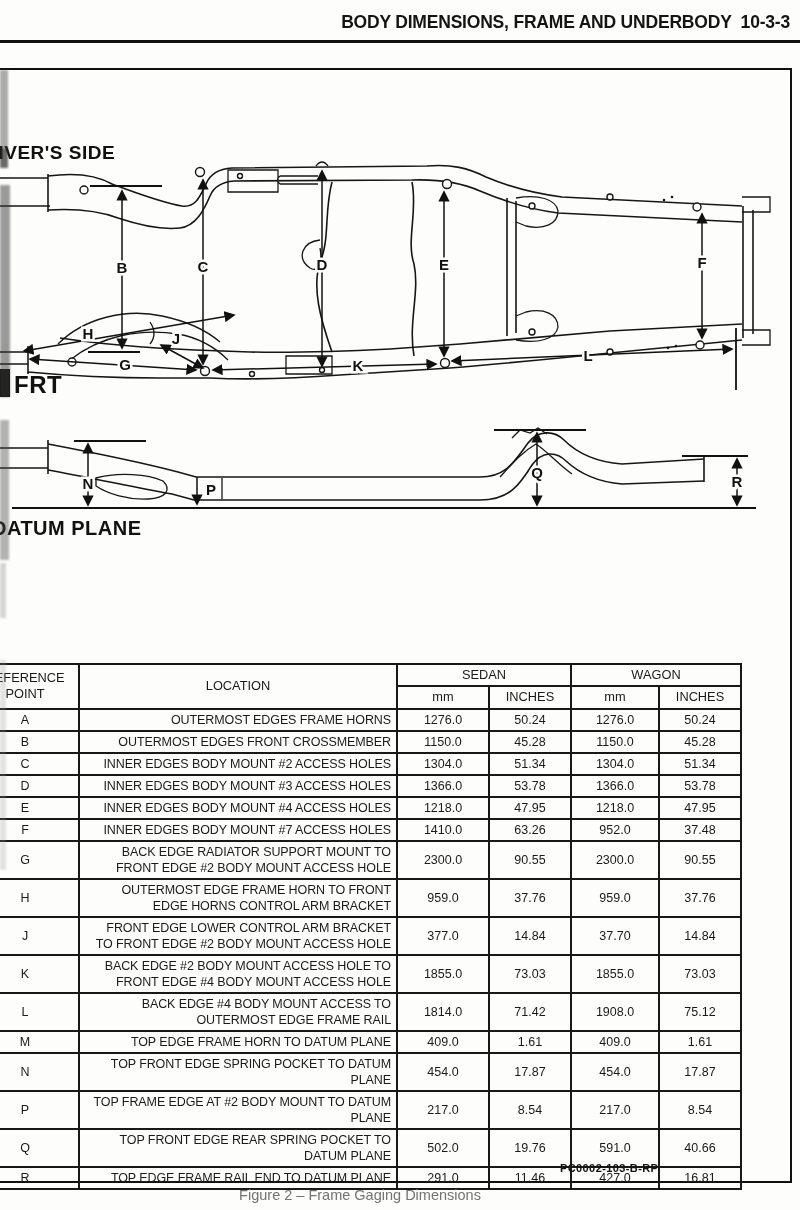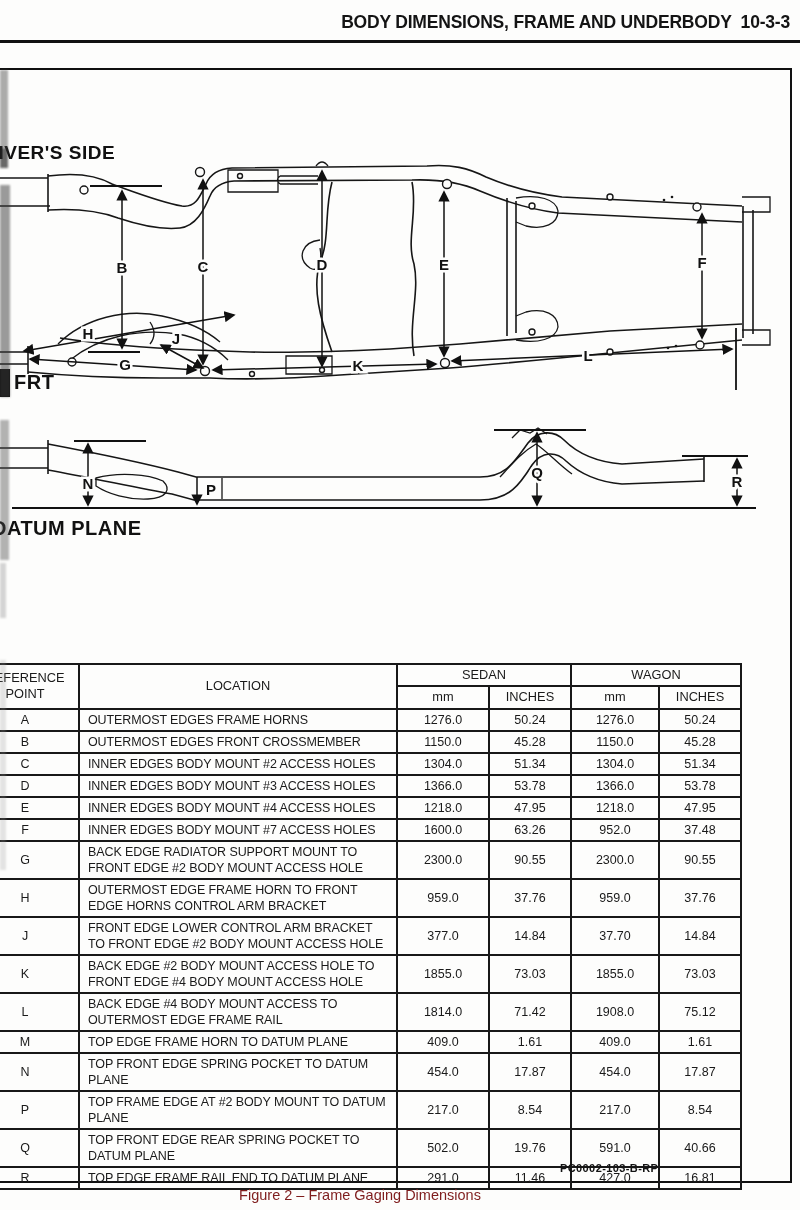--- a/index.html
+++ b/index.html
@@ -12,41 +12,41 @@
   .hdr-rule{position:absolute;top:40px;left:0;width:800px;height:3px;background:#111;}
 
   .fig-box{position:absolute;top:68px;left:-12px;width:804px;height:1115px;
            border:2.5px solid #101010;box-sizing:border-box;}
 
   .diagram-svg{position:absolute;top:0;left:0;}
 
   .big-label{position:absolute;font-weight:bold;font-size:19px;letter-spacing:.5px;
              white-space:nowrap;color:#111;}
   .lbl-driver{top:142px;left:-30px;}
-  .lbl-frt{top:371px;left:14px;font-size:20px;}
+  .lbl-frt{top:371px;left:14px;font-size:24px;}
   .lbl-datum{top:517px;left:-8px;font-size:20px;}
   .frt-blob{position:absolute;top:369px;left:0;width:10px;height:28px;background:#111;}
 
   .dim-table{position:absolute;top:663px;left:-30px;border-collapse:collapse;
              table-layout:fixed;width:770px;font-size:12.5px;color:#1a1a1a;}
   .dim-table td,.dim-table th{border:2px solid #181818;padding:2px 5px;
              font-weight:normal;line-height:1.28;vertical-align:middle;}
   .dim-table th{font-size:12.8px;text-align:center;}
   .dim-table tr{height:22px;}
   td.ref{text-align:center;}
-  td.location{text-align:left;padding-left:8px;letter-spacing:-0.1px;}
+  td.location{text-align:right;padding-left:8px;letter-spacing:-0.1px;}
   td.val{text-align:center;}
   col.c-ref{width:108px;} col.c-loc{width:318px;}
   col.c-smm{width:92px;} col.c-sin{width:82px;}
   col.c-wmm{width:88px;} col.c-win{width:82px;}
 
   .part-code{position:absolute;top:1162px;left:560px;width:196px;
              font-size:11px;font-weight:bold;letter-spacing:.4px;}
   .caption{position:absolute;top:1187px;left:140px;width:440px;text-align:center;
-           font-size:14.5px;color:#7f1d1d;}
+           font-size:14.5px;color:#737373;}
 
   .smudge{position:absolute;pointer-events:none;filter:blur(1.2px);}
   .s1{top:70px;left:0;width:8px;height:78px;background:rgba(70,70,70,.45);}
   .s2{top:185px;left:0;width:10px;height:212px;background:rgba(55,55,55,.5);}
   .s3{top:420px;left:0;width:9px;height:140px;background:rgba(75,75,75,.42);}
   .s4{top:563px;left:0;width:6px;height:55px;background:rgba(120,120,120,.3);}
   .s5{top:660px;left:0;width:6px;height:210px;background:rgba(150,150,150,.25);}
   .s6{top:148px;left:0;width:8px;height:20px;background:rgba(40,40,40,.7);}
 
   svg text{paint-order:stroke;stroke:#fdfdfc;stroke-width:5px;fill:#111;
@@ -243,21 +243,21 @@
           <td class="ref">E</td>
           <td class="location">INNER EDGES BODY MOUNT #4 ACCESS HOLES</td>
           <td class="val">1218.0</td>
           <td class="val">47.95</td>
           <td class="val">1218.0</td>
           <td class="val">47.95</td>
         </tr>
         <tr>
           <td class="ref">F</td>
           <td class="location">INNER EDGES BODY MOUNT #7 ACCESS HOLES</td>
-          <td class="val">1600.0</td>
+          <td class="val">1410.0</td>
           <td class="val">63.26</td>
           <td class="val">952.0</td>
           <td class="val">37.48</td>
         </tr>
         <tr>
           <td class="ref">G</td>
           <td class="location">BACK EDGE RADIATOR SUPPORT MOUNT TO FRONT EDGE #2 BODY MOUNT ACCESS HOLE</td>
           <td class="val">2300.0</td>
           <td class="val">90.55</td>
           <td class="val">2300.0</td>

